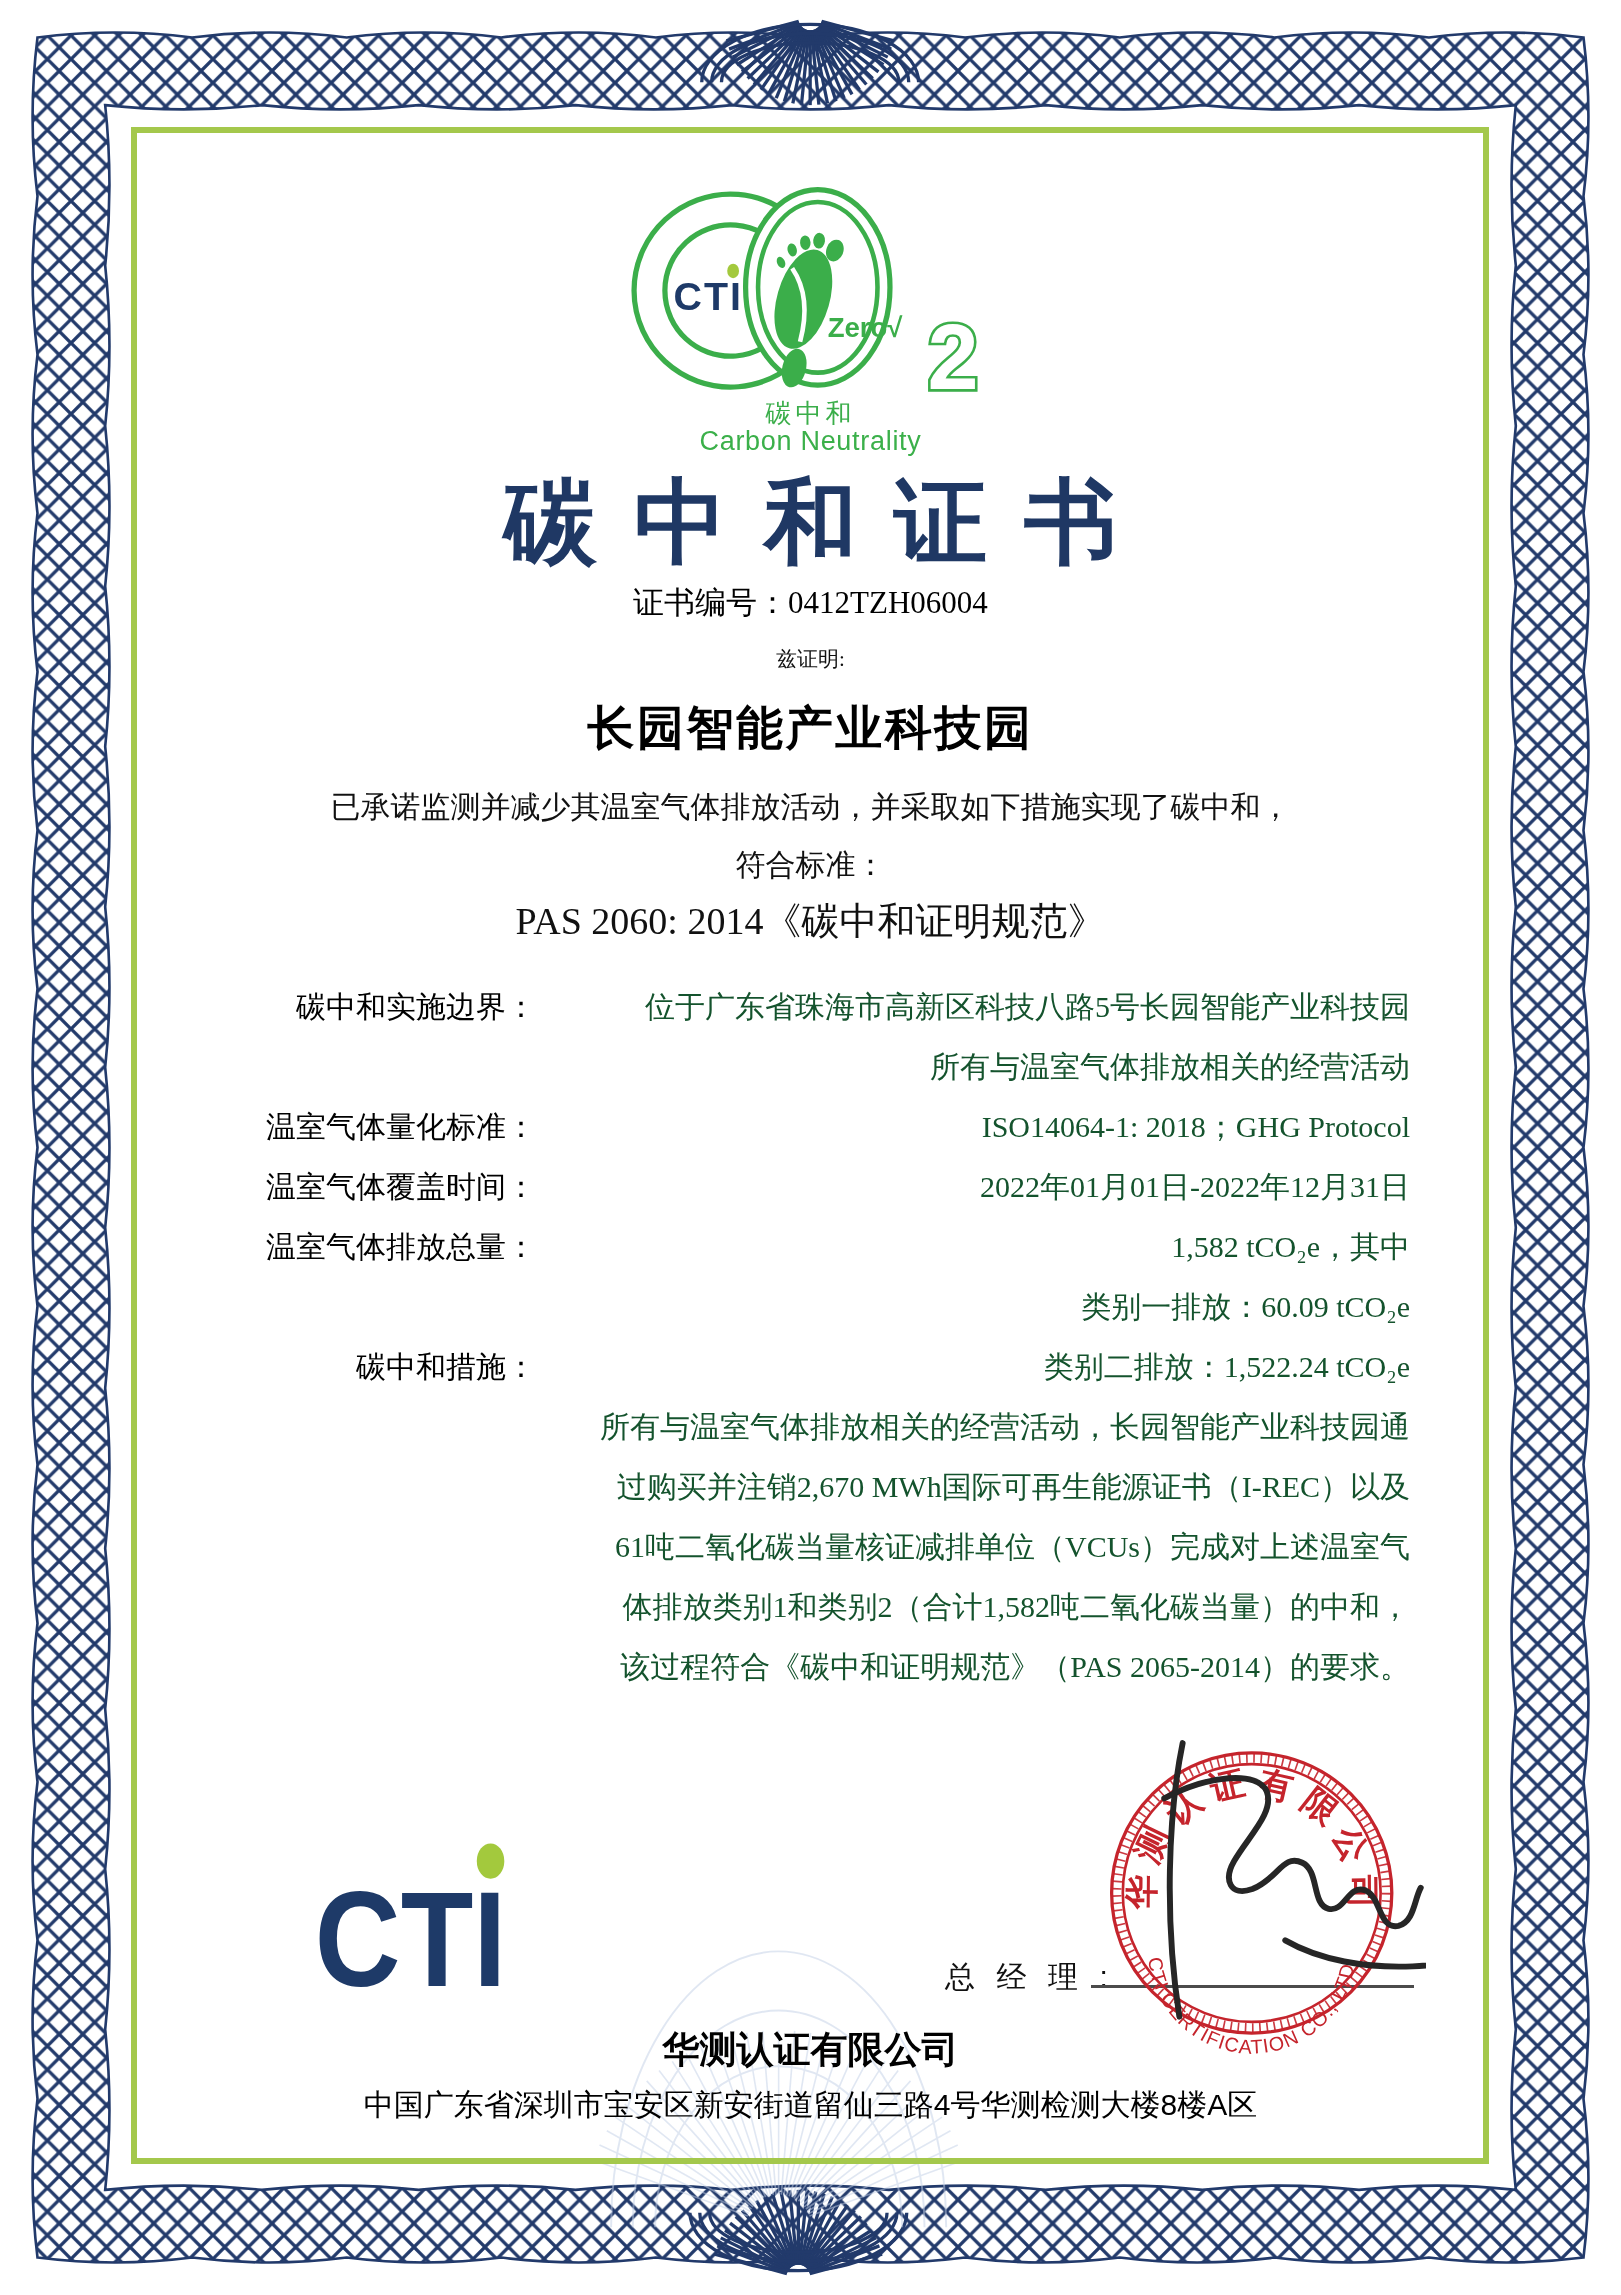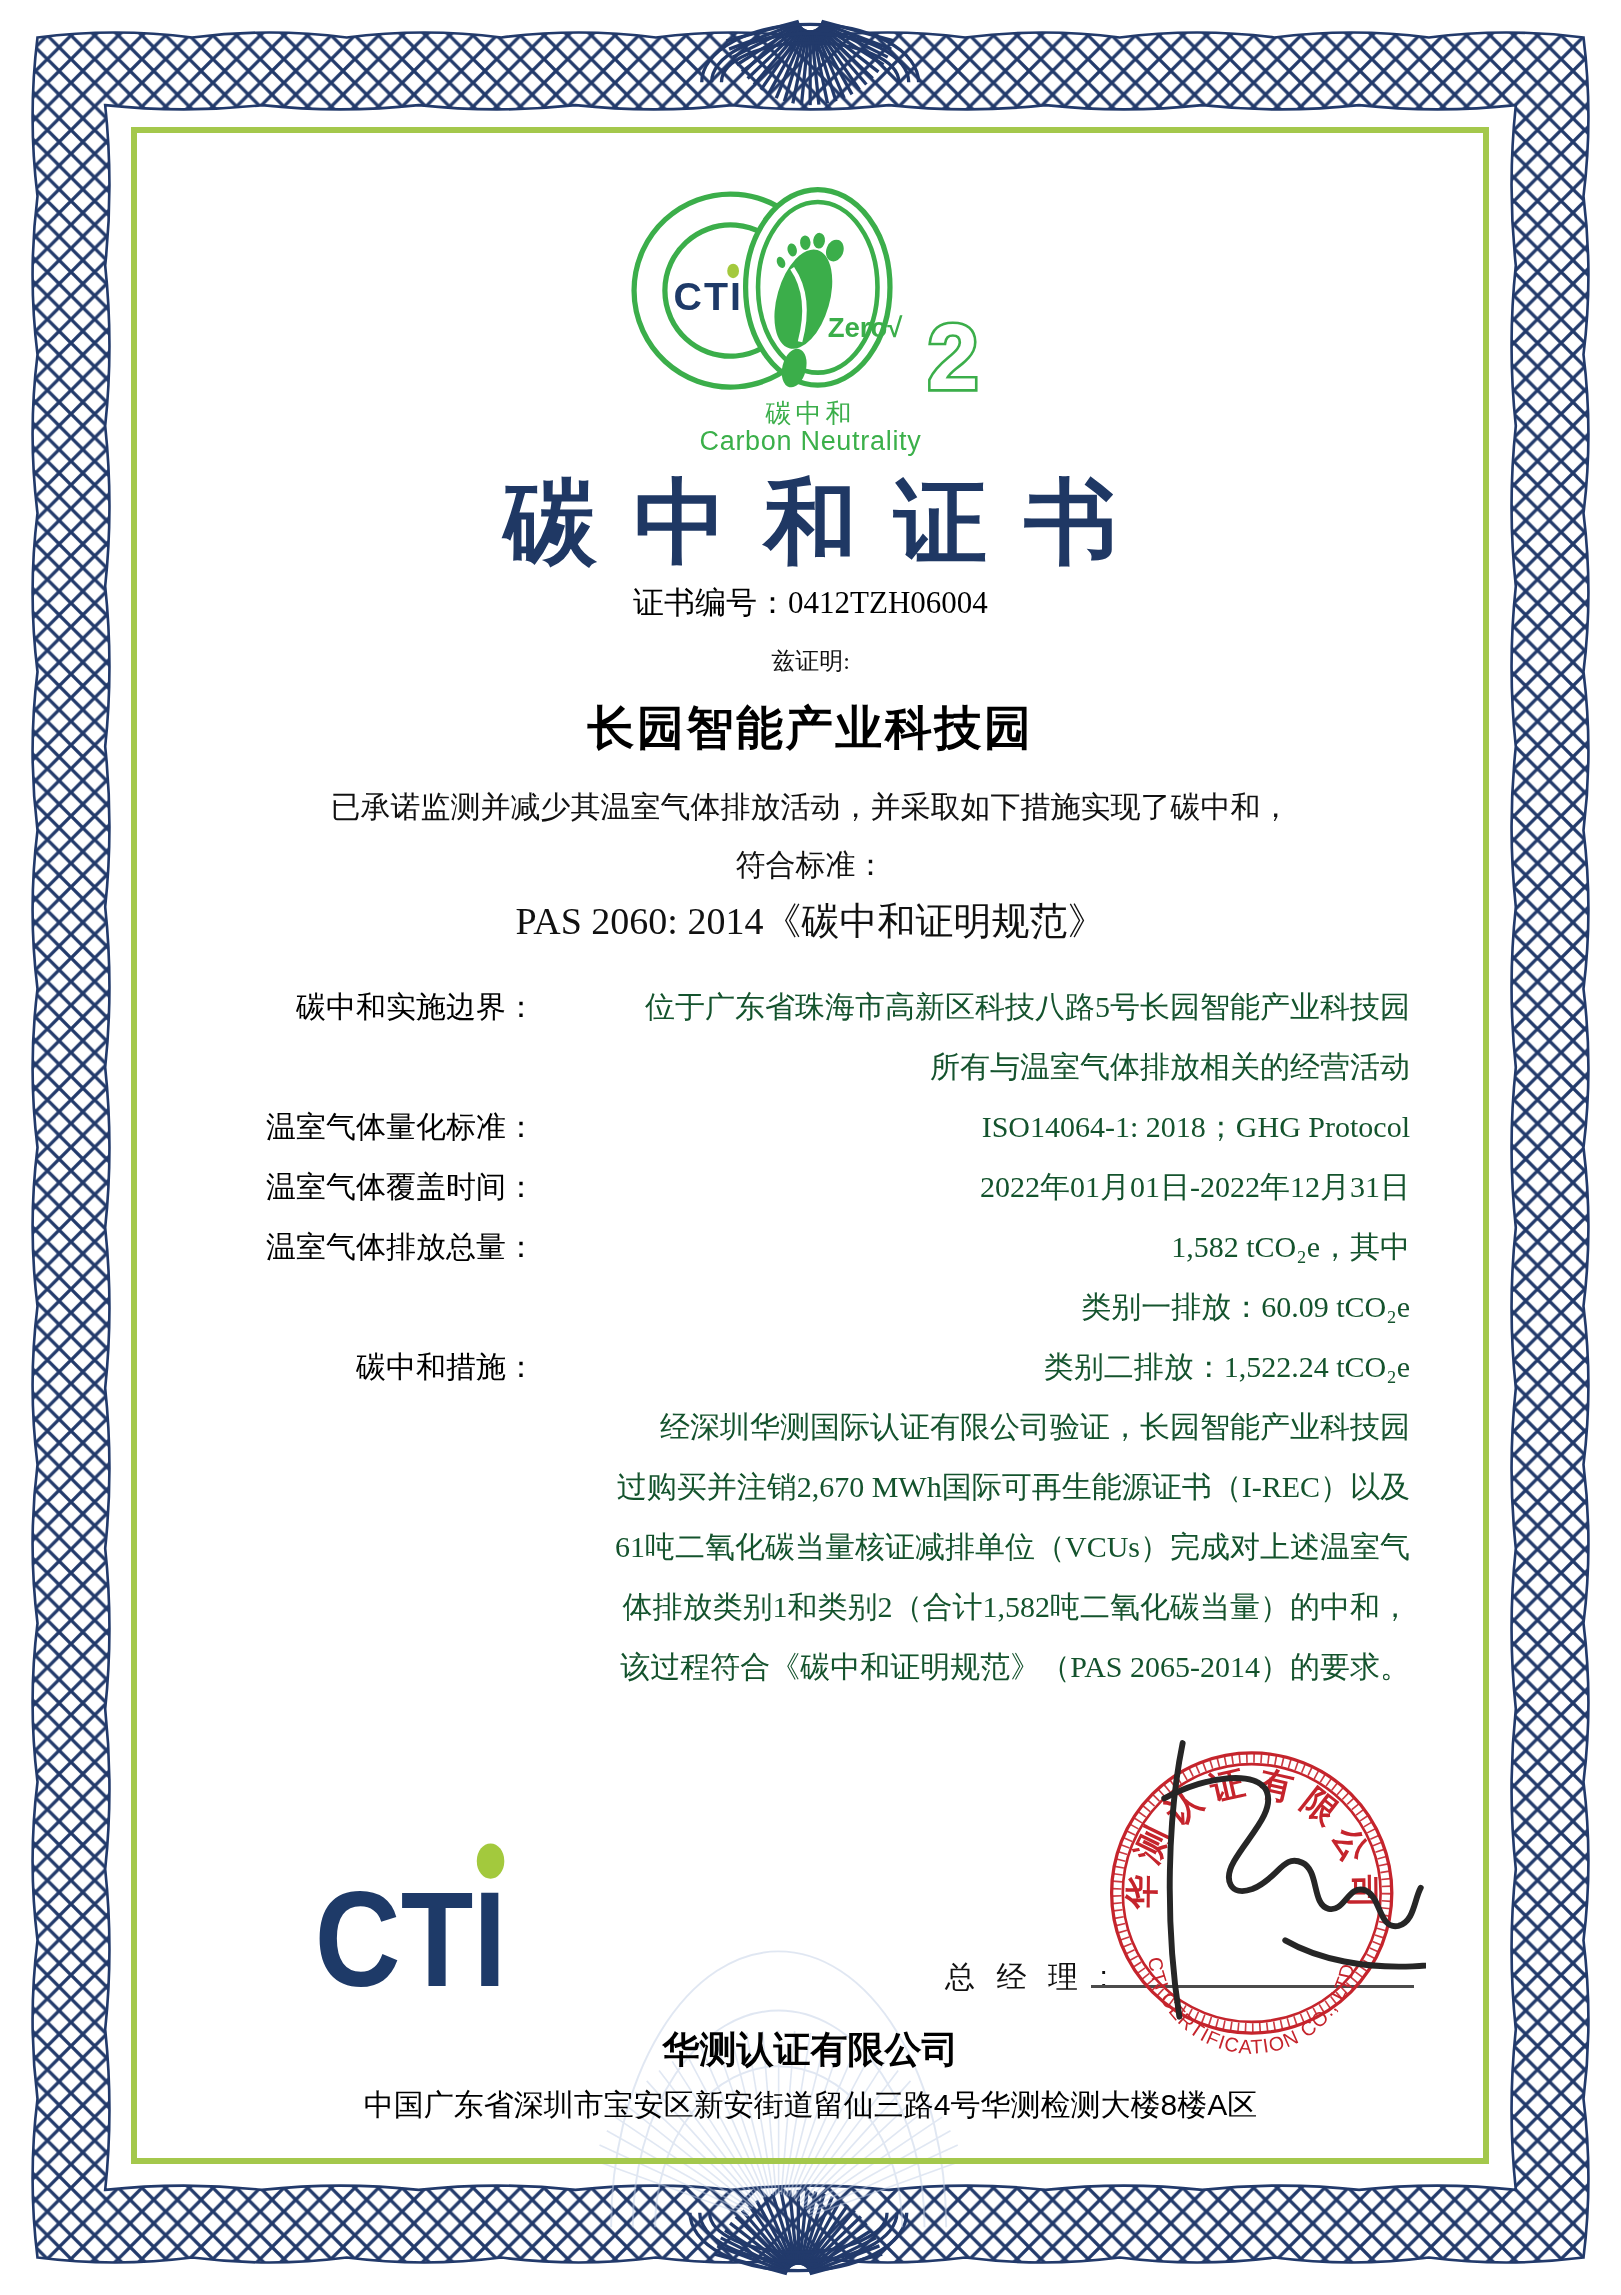--- a/index.html
+++ b/index.html
@@ -6,21 +6,21 @@
   .page{position:relative;width:1621px;height:2295px;background:#ffffff;overflow:hidden;
         font-family:"Liberation Sans","DejaVu Sans",sans-serif;color:#111;padding-left:20px;}
   svg{display:block;}
   .abs{position:absolute;}
   .centered{left:0;width:1621px;text-align:center;}
   .green-frame{position:absolute;left:131px;top:127px;width:1346px;height:2025px;
                border:6px solid #a4c84c;}
   .title{top:460px;font-size:93px;font-weight:bold;color:#1f3864;
          letter-spacing:37px;padding-left:37px;box-sizing:border-box;}
   .certno{top:582px;font-size:31px;font-family:"Liberation Serif","DejaVu Serif",serif;color:#000;}
-  .certify{top:645px;font-size:24px;font-family:"Liberation Serif","DejaVu Serif",serif;}
+  .certify{top:645px;font-size:21px;font-family:"Liberation Serif","DejaVu Serif",serif;}
   .company{top:697px;font-size:47px;font-weight:bold;letter-spacing:2.6px;color:#000;}
   .commitment{top:787px;font-size:30px;}
   .std-intro{top:845px;font-size:30px;}
   .pas{top:896px;font-size:38px;font-family:"Liberation Serif","DejaVu Serif",serif;}
   .fields{position:absolute;left:253px;top:977px;width:1157px;}
   .frow{display:flex;height:60px;align-items:center;justify-content:space-between;}
   .flabel{width:283px;text-align:right;font-size:30px;flex:none;color:#000;}
   .fvalue{margin-left:39px;font-size:30px;flex:none;white-space:nowrap;
           font-family:"Liberation Serif","DejaVu Serif",serif;color:#14532d;}
   .gm{top:1957px;left:945px;font-size:30px;letter-spacing:6.6px;}
@@ -205,21 +205,21 @@
     <div class="frow">
       <div class="flabel"></div>
       <div class="fvalue">类别一排放：60.09 tCO₂e</div>
     </div>
     <div class="frow">
       <div class="flabel">碳中和措施：</div>
       <div class="fvalue">类别二排放：1,522.24 tCO₂e</div>
     </div>
     <div class="frow">
       <div class="flabel"></div>
-      <div class="fvalue">经深圳华测国际认证有限公司验证，长园智能产业科技园</div>
+      <div class="fvalue">所有与温室气体排放相关的经营活动，长园智能产业科技园通</div>
     </div>
     <div class="frow">
       <div class="flabel"></div>
       <div class="fvalue">过购买并注销2,670 MWh国际可再生能源证书（I-REC）以及</div>
     </div>
     <div class="frow">
       <div class="flabel"></div>
       <div class="fvalue">61吨二氧化碳当量核证减排单位（VCUs）完成对上述温室气</div>
     </div>
     <div class="frow">

